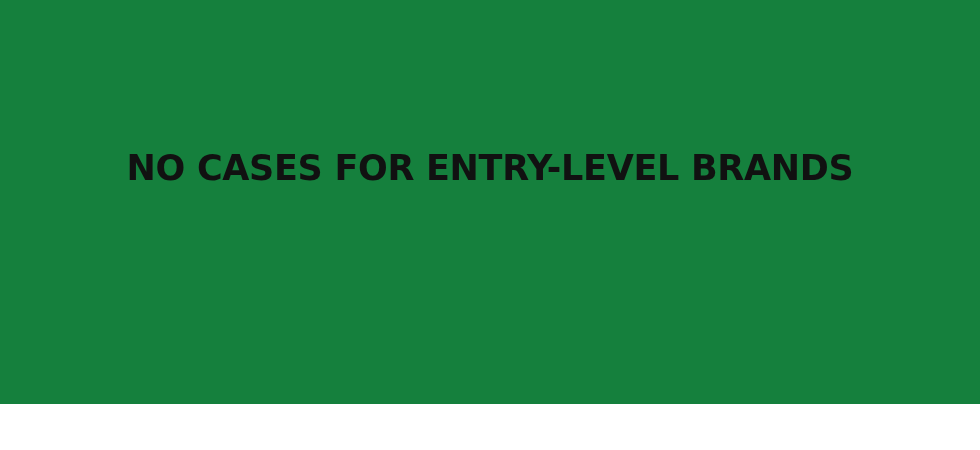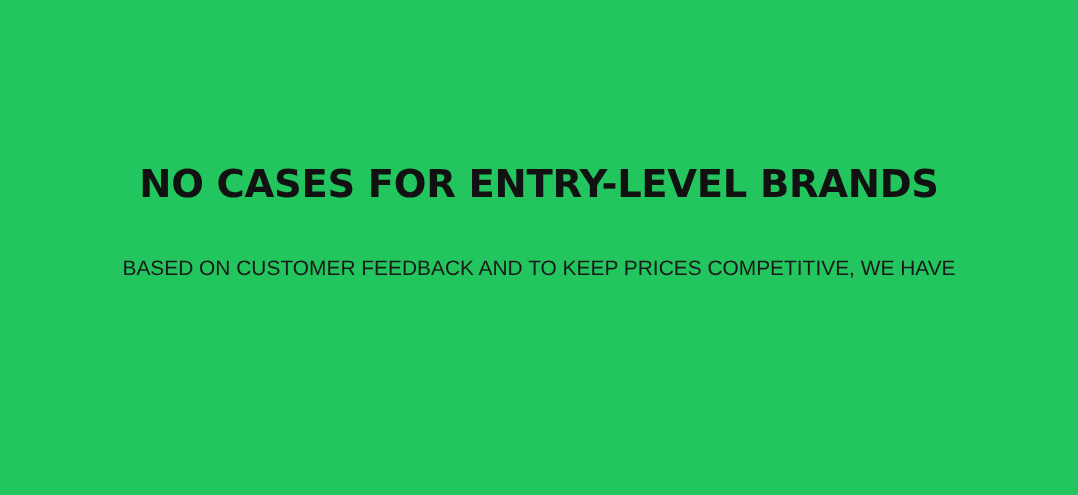--- a/index.html
+++ b/index.html
@@ -12,22 +12,22 @@
     width: 980px;
     height: 450px;
     overflow: hidden;
     font-family: "Liberation Sans", "DejaVu Sans", sans-serif;
   }
 
   .promo-banner {
     position: relative;
     box-sizing: border-box;
     width: 980px;
-    height: 450px;
-    background: #22c55e;
+    height: 404px;
+    background: #15803d;
     display: block;
   }
 
   .promo-content {
     position: absolute;
     left: 50%;
     transform: translateX(-50%);
     top: 148px;
     width: 900px;
     text-align: center;
@@ -69,17 +69,16 @@
 </style>
 </head>
 <body>
 
 <section class="promo-banner">
   <div class="promo-content">
 
     <h1 class="promo-heading">NO CASES FOR ENTRY-LEVEL BRANDS</h1>
 
     <p class="promo-body">
-      <span class="body-line">BASED ON CUSTOMER FEEDBACK AND TO KEEP PRICES COMPETITIVE, WE HAVE</span>
     </p>
 
   </div>
 </section>
 
 </body></html>

